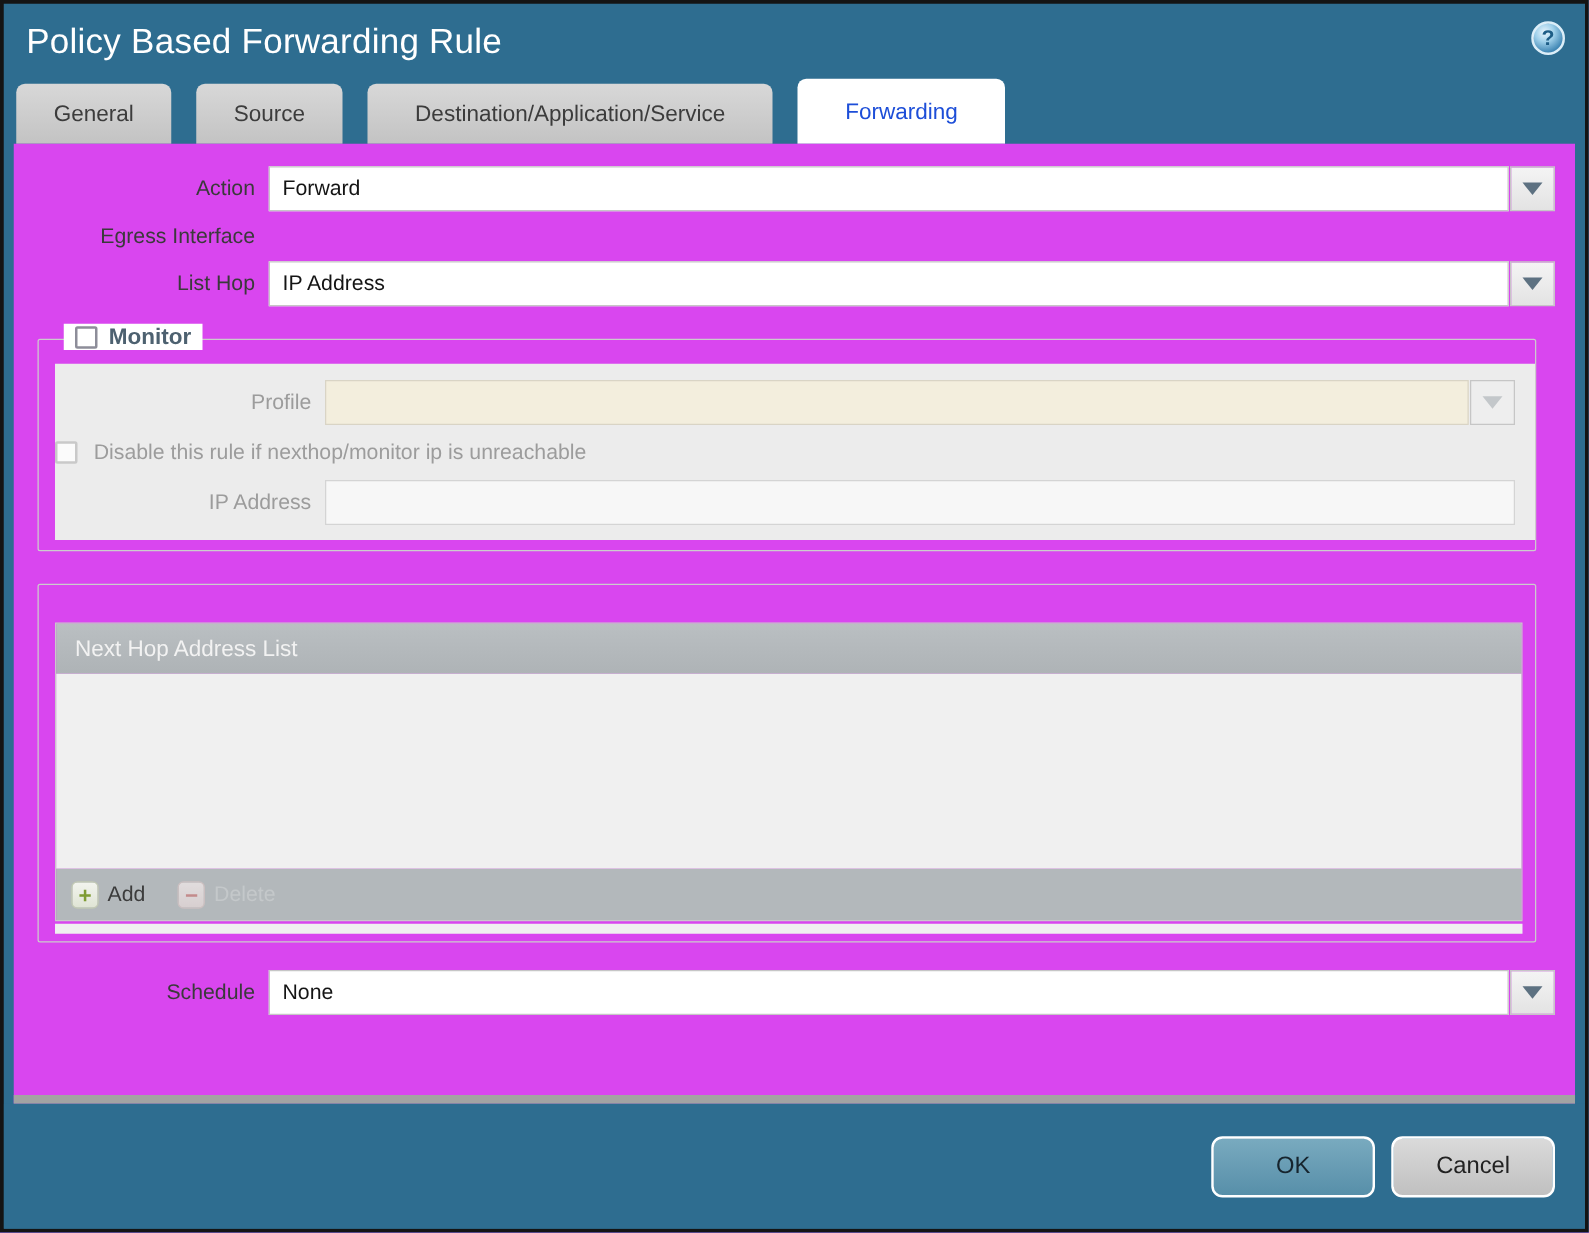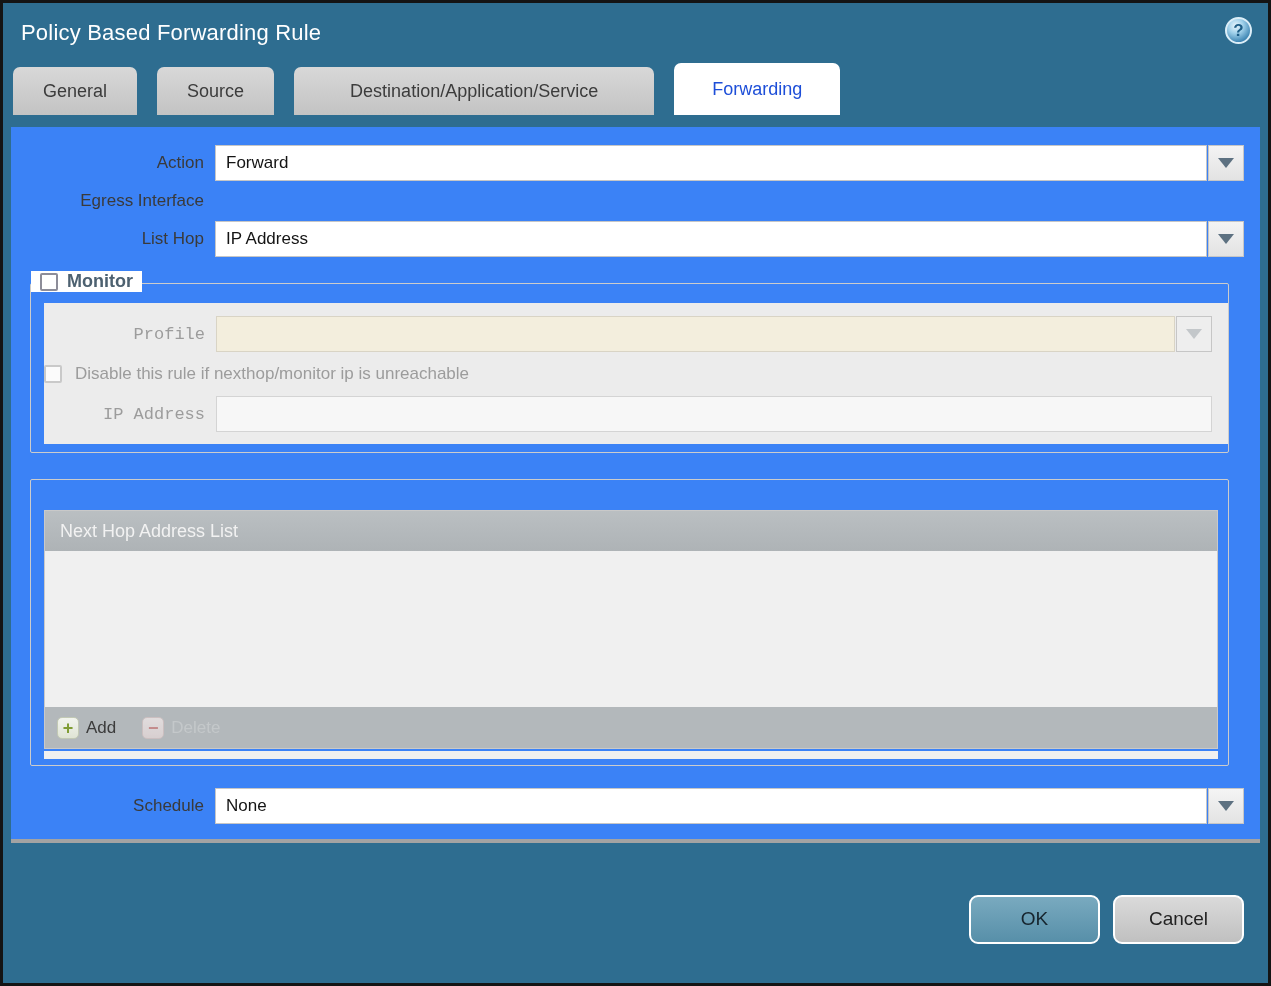--- a/index.html
+++ b/index.html
@@ -9,52 +9,52 @@
   .dialog {
     width:1271px; height:986px;
     border:3px solid #141414;
     background:#2e6d90;
     display:flex; flex-direction:column;
     overflow:hidden;
   }
 
   
   .titlebar { height:60px; flex:0 0 auto; display:flex; align-items:center; padding:0 18px; position:relative; }
-  .title { color:#ffffff; font-size:22px; font-weight:400; letter-spacing:.2px; }
+  .title { color:#ffffff; font-size:28px; font-weight:400; letter-spacing:.2px; }
   .help {
     position:absolute; right:16px; top:14px;
     width:27px; height:27px; border-radius:50%;
     background: radial-gradient(circle at 38% 30%, #eaf6fd 0%, #9fd0ea 35%, #3f86b4 75%, #2a6a92 100%);
     border:2px solid #dceef8;
     color:#1d5d86; font-weight:bold; font-size:17px;
     display:flex; align-items:center; justify-content:center;
     cursor:pointer;
   }
 
   
   .tabs { height:52px; flex:0 0 auto; display:flex; align-items:flex-end; padding-left:10px; }
   .tab {
     height:48px; display:flex; align-items:center; justify-content:center;
     padding:0 30px; margin-right:20px;
     background: linear-gradient(#d8d8d8, #c3c3c3);
     border-radius:7px 7px 0 0;
     color:#3c3c3c; font-size:18px;
     cursor:pointer; white-space:nowrap;
   }
-  .tab.wide { padding:0 56px; }
+  .tab.wide { padding:0 38px; }
   .tab.active {
     background:#ffffff; height:52px; padding:0 38px;
     color:#1d4ed8;
   }
 
   
   .panel {
-    flex:1 1 auto; margin:12px 8px; background:#3b82f6;
+    flex:1 1 auto; margin:0 8px; background:#d946ef;
     padding:18px 16px 0 0;
-    border-bottom:4px solid #a3a3a3;
+    border-bottom:7px solid #a3a3a3;
     overflow:hidden;
   }
 
   .row { display:flex; align-items:center; margin-bottom:10px; }
   .flabel {
     width:204px; flex:0 0 auto; text-align:right; padding-right:11px;
     color:#3a3a3a; font-size:17px;
   }
   .combo { flex:1 1 auto; display:flex; align-items:stretch; height:36px; }
   .cinput {
@@ -68,34 +68,34 @@
     border:1px solid #c6c6c6; cursor:pointer;
     display:flex; align-items:center; justify-content:center;
   }
   .tri { width:0; height:0; border-left:8px solid transparent; border-right:8px solid transparent; border-top:10px solid #5d7181; }
   .ddbtn.disabled { background:#eeeeee; cursor:default; }
   .ddbtn.disabled .tri { border-top-color:#c3c7ca; }
 
   
   .fieldset { position:relative; border:1px solid #cccccc; margin:26px 15px 0 19px; border-radius:2px; }
   .legend {
-    position:absolute; top:-13px; left:0; background:#ffffff; padding:0 9px;
+    position:absolute; top:-13px; left:20px; background:#ffffff; padding:0 9px;
     display:flex; align-items:center; gap:9px;
   }
   .legend-text { color:#4d6170; font-size:18px; font-weight:bold; }
   .cb {
     width:18px; height:18px; background:#ffffff;
     border:2px solid #8d8d99; border-radius:2px; cursor:pointer; flex:0 0 auto;
   }
   .cb.disabled { border-color:#c9c9c9; background:#fbfbfb; cursor:default; }
 
   
   .fs-monitor { padding:19px 0 8px 13px; }
   .disabled-panel { background:#ececec; padding:13px 16px 12px 0; }
-  .disabled-panel .flabel { width:172px; color:#9c9c9c;font-family:Liberation Mono, monospace; }
+  .disabled-panel .flabel { width:216px; color:#9c9c9c; }
   .cinput.beige { background:#f3eedd; border-color:#d9d4c5; }
   .cinput.dis { background:#f7f7f7; border-color:#d4d4d4; }
   .cbrow { display:flex; align-items:center; gap:13px; margin:12px 0; }
   .disabled-text { color:#9c9c9c; font-size:17px; }
 
   
   .fs-enforce { padding:30px 10px 6px 13px; }
   .grid { border:1px solid #c9c9c9; }
   .thead {
     height:40px; background:linear-gradient(#babfc2,#aeb3b6);
@@ -111,21 +111,21 @@
     font-weight:bold; font-size:18px; line-height:1;
   }
   .ico-add { background:linear-gradient(#f2f4ee,#dfe4d4); border:1px solid #c2c9b4; color:#7f9c33; }
   .ico-del { background:linear-gradient(#f1e9e9,#e4d7d7); border:1px solid #d4c2c2; color:#c97c7c; opacity:.75; }
   .tscroll { height:8px; background:#f0f0f0; margin-top:2px; }
 
   .schedule-row { margin-top:22px; }
 
   
   .footerbar {
-    height:128px; flex:0 0 auto; display:flex; align-items:center; justify-content:flex-end;
+    height:100px; flex:0 0 auto; display:flex; align-items:center; justify-content:flex-end;
     gap:13px; padding-right:24px; background:#2e6d90;
   }
   .btn {
     width:131px; height:49px; border-radius:9px; border:2px solid #ffffff;
     font-family:"Liberation Sans","DejaVu Sans",sans-serif;
     font-size:19px; color:#16242d; cursor:pointer;
   }
   .btn-ok { background:linear-gradient(#79aabf,#578fa9); }
   .btn-cancel { background:linear-gradient(#dadada,#c0c0c0); color:#222; }
 </style>

